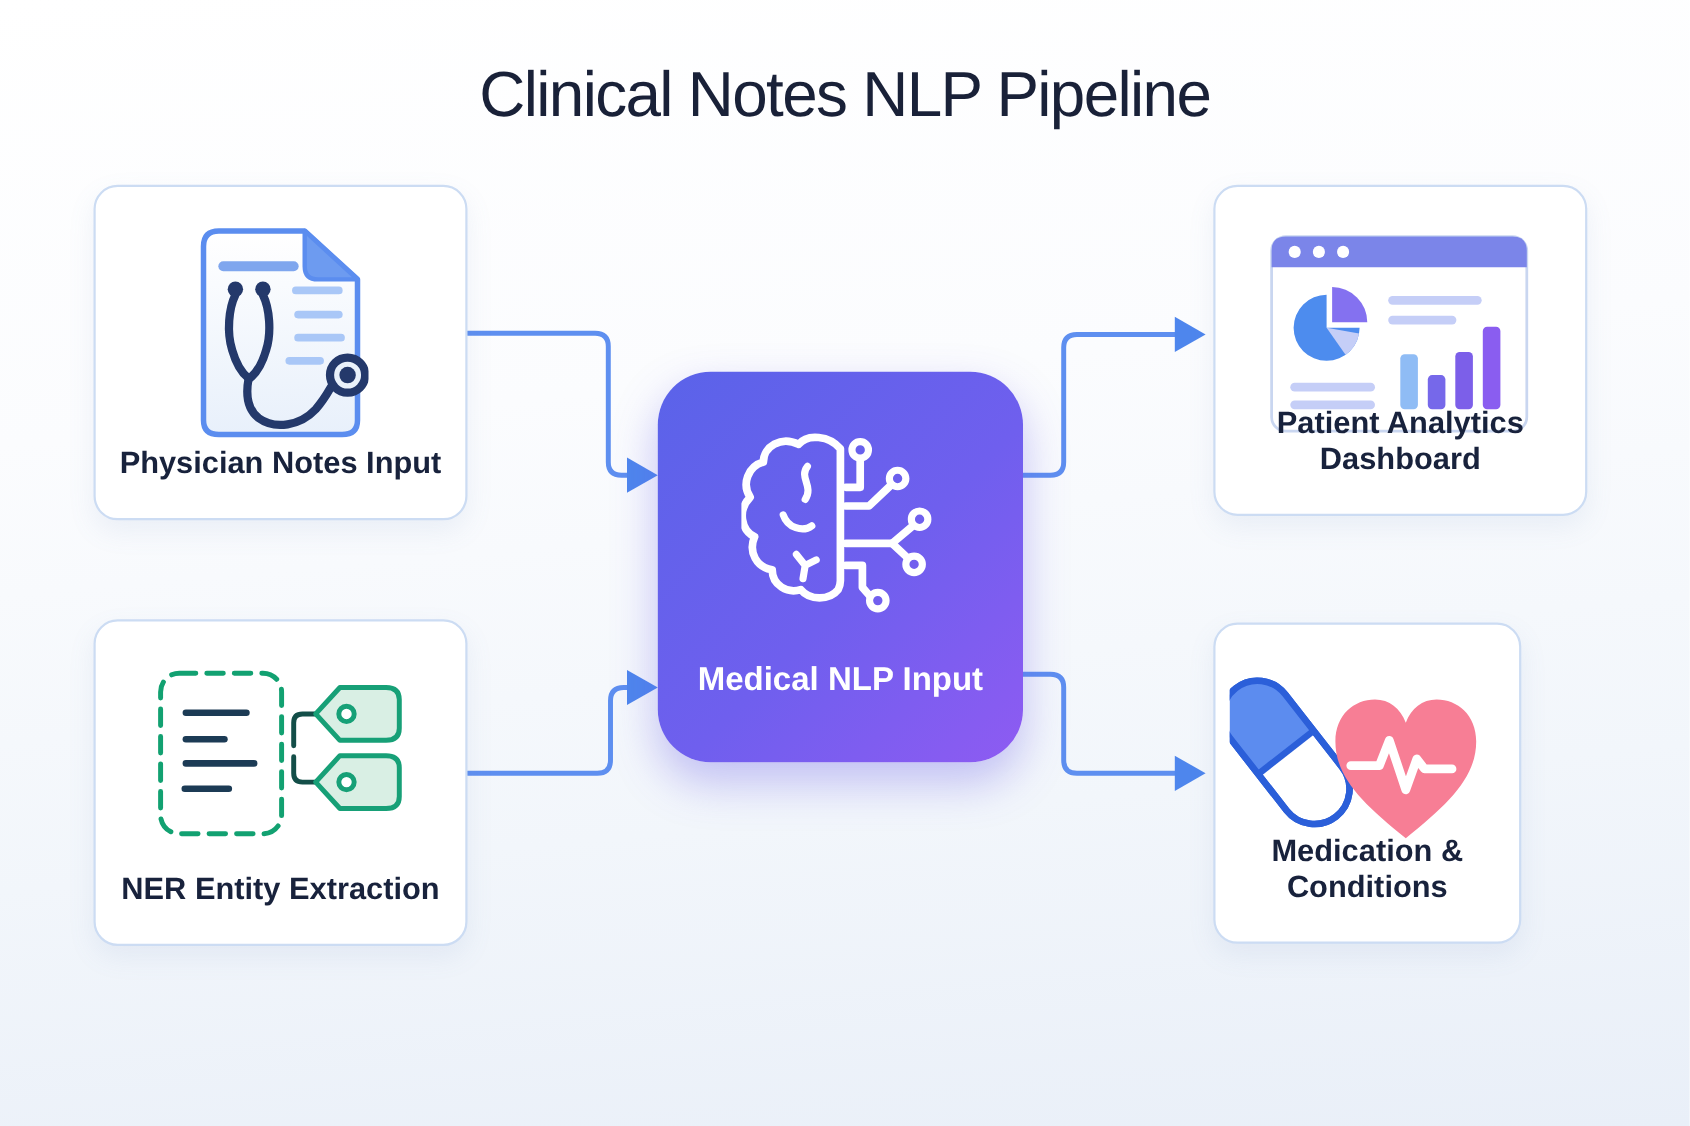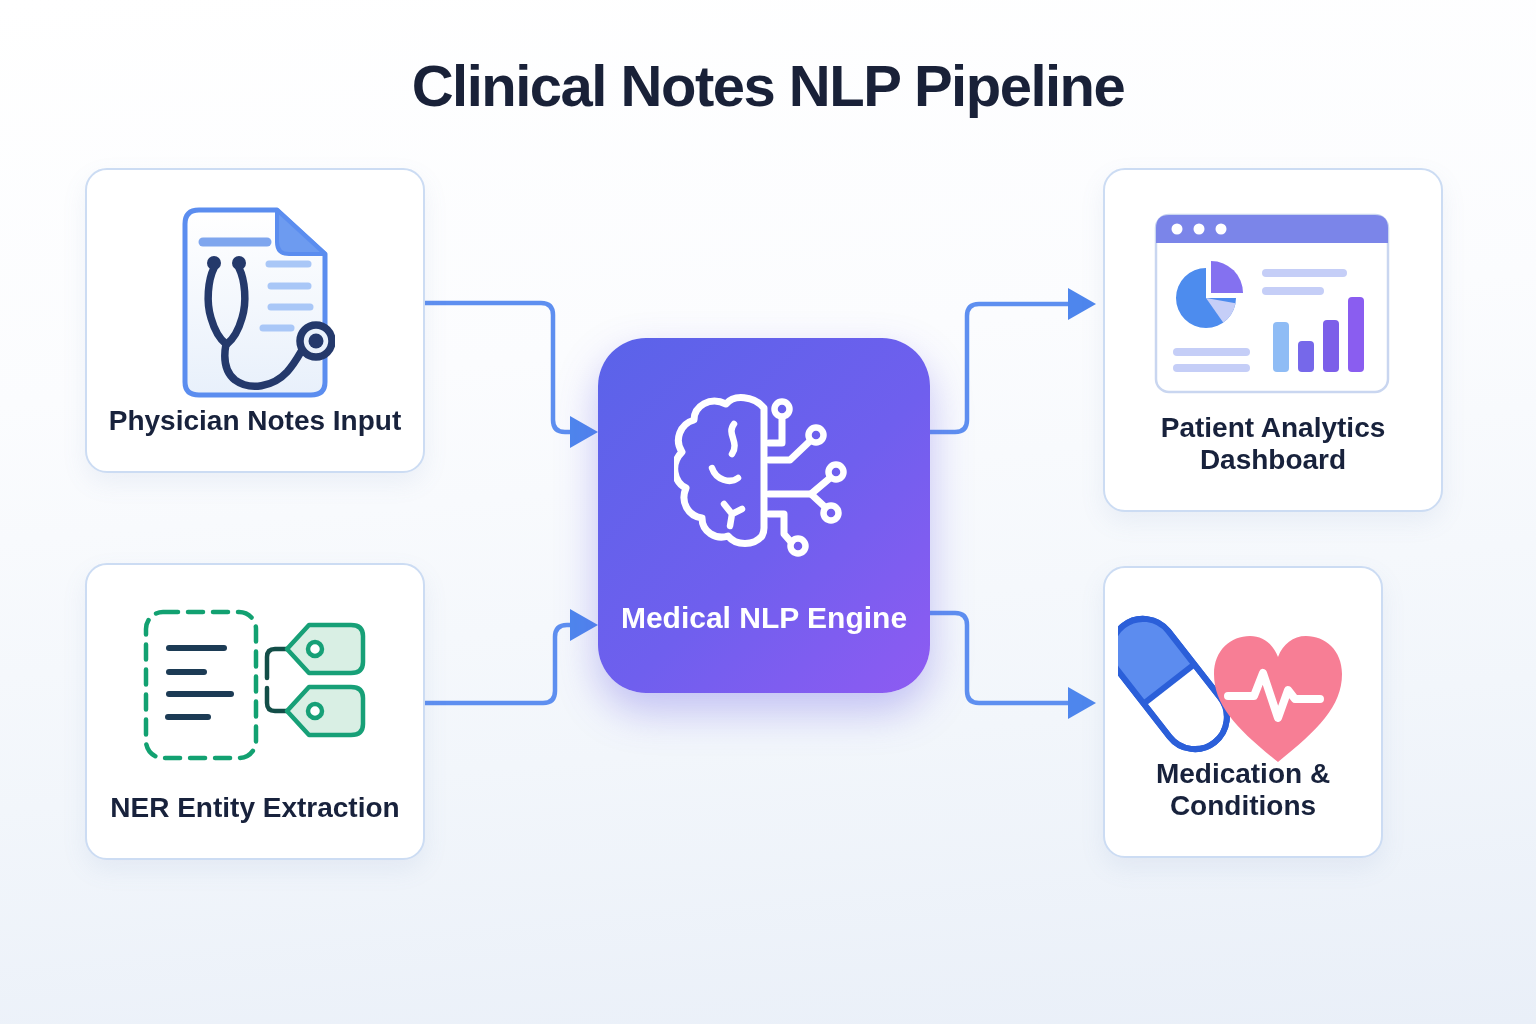--- a/index.html
+++ b/index.html
@@ -10,21 +10,21 @@
     position: relative;
     overflow: hidden;
   }
   .canvas { position: absolute; inset: 0; }
 
   .page-title {
     position: absolute;
     top: 52px; left: 0; width: 100%;
     text-align: center;
     font-size: 58px;
-    font-weight: 700;
+    font-weight: 400;
     letter-spacing: -1.5px;
     color: #192138;
   }
 
   .node {
     position: absolute;
     background: #ffffff;
     border: 2px solid #ccdcf3;
     border-radius: 22px;
     box-shadow: 0 10px 24px rgba(110, 140, 190, 0.10);
@@ -39,21 +39,21 @@
     position: absolute;
     bottom: 34px; left: 0; width: 100%;
     text-align: center;
     font-size: 28px;
     font-weight: 700;
     color: #18223c;
   }
 
   .node-tl { left: 85px;  top: 168px; width: 340px; height: 305px; }
   .node-bl { left: 85px;  top: 563px; width: 340px; height: 297px; }
-  .node-tr { left: 1103px; top: 168px; width: 340px; height: 344px; }
+  .node-tr { left: 1103px; top: 168px; width: 340px; height: 301px; }
   .node-br { left: 1103px; top: 566px; width: 280px; height: 292px; }
 
   .node-center {
     position: absolute;
     left: 598px; top: 338px; width: 332px; height: 355px;
     border-radius: 48px;
     background: linear-gradient(135deg, #5a63e9 0%, #6f5fee 55%, #8e5bf2 100%);
     box-shadow: 0 18px 40px rgba(100, 90, 230, 0.35);
     z-index: 2;
   }
@@ -173,21 +173,21 @@
           <g stroke-width="6.5">
             <circle cx="108" cy="23" r="7.5"></circle>
             <circle cx="142" cy="49" r="7.5"></circle>
             <circle cx="162" cy="86" r="7.5"></circle>
             <circle cx="157" cy="127" r="7.5"></circle>
             <circle cx="124" cy="160" r="7.5"></circle>
           </g>
         </g>
       </svg>
     </div>
-    <div class="node-label">Medical NLP Engine</div>
+    <div class="node-label">Medical NLP Input</div>
   </div>
 
   <div class="node node-tr">
     <div class="icon-wrap" style="top:40px;">
       <svg width="240" height="187" viewBox="0 0 240 187">
         <rect x="3" y="5" width="232" height="177" rx="13" fill="#ffffff" stroke="#c9d6f0" stroke-width="2.5"></rect>
         <path d="M3,18 Q3,5 16,5 H222 Q235,5 235,18 V33 H3 Z" fill="#7b85e9"></path>
         <circle cx="24" cy="19" r="5.5" fill="#ffffff"></circle>
         <circle cx="46" cy="19" r="5.5" fill="#ffffff"></circle>
         <circle cx="68" cy="19" r="5.5" fill="#ffffff"></circle>

